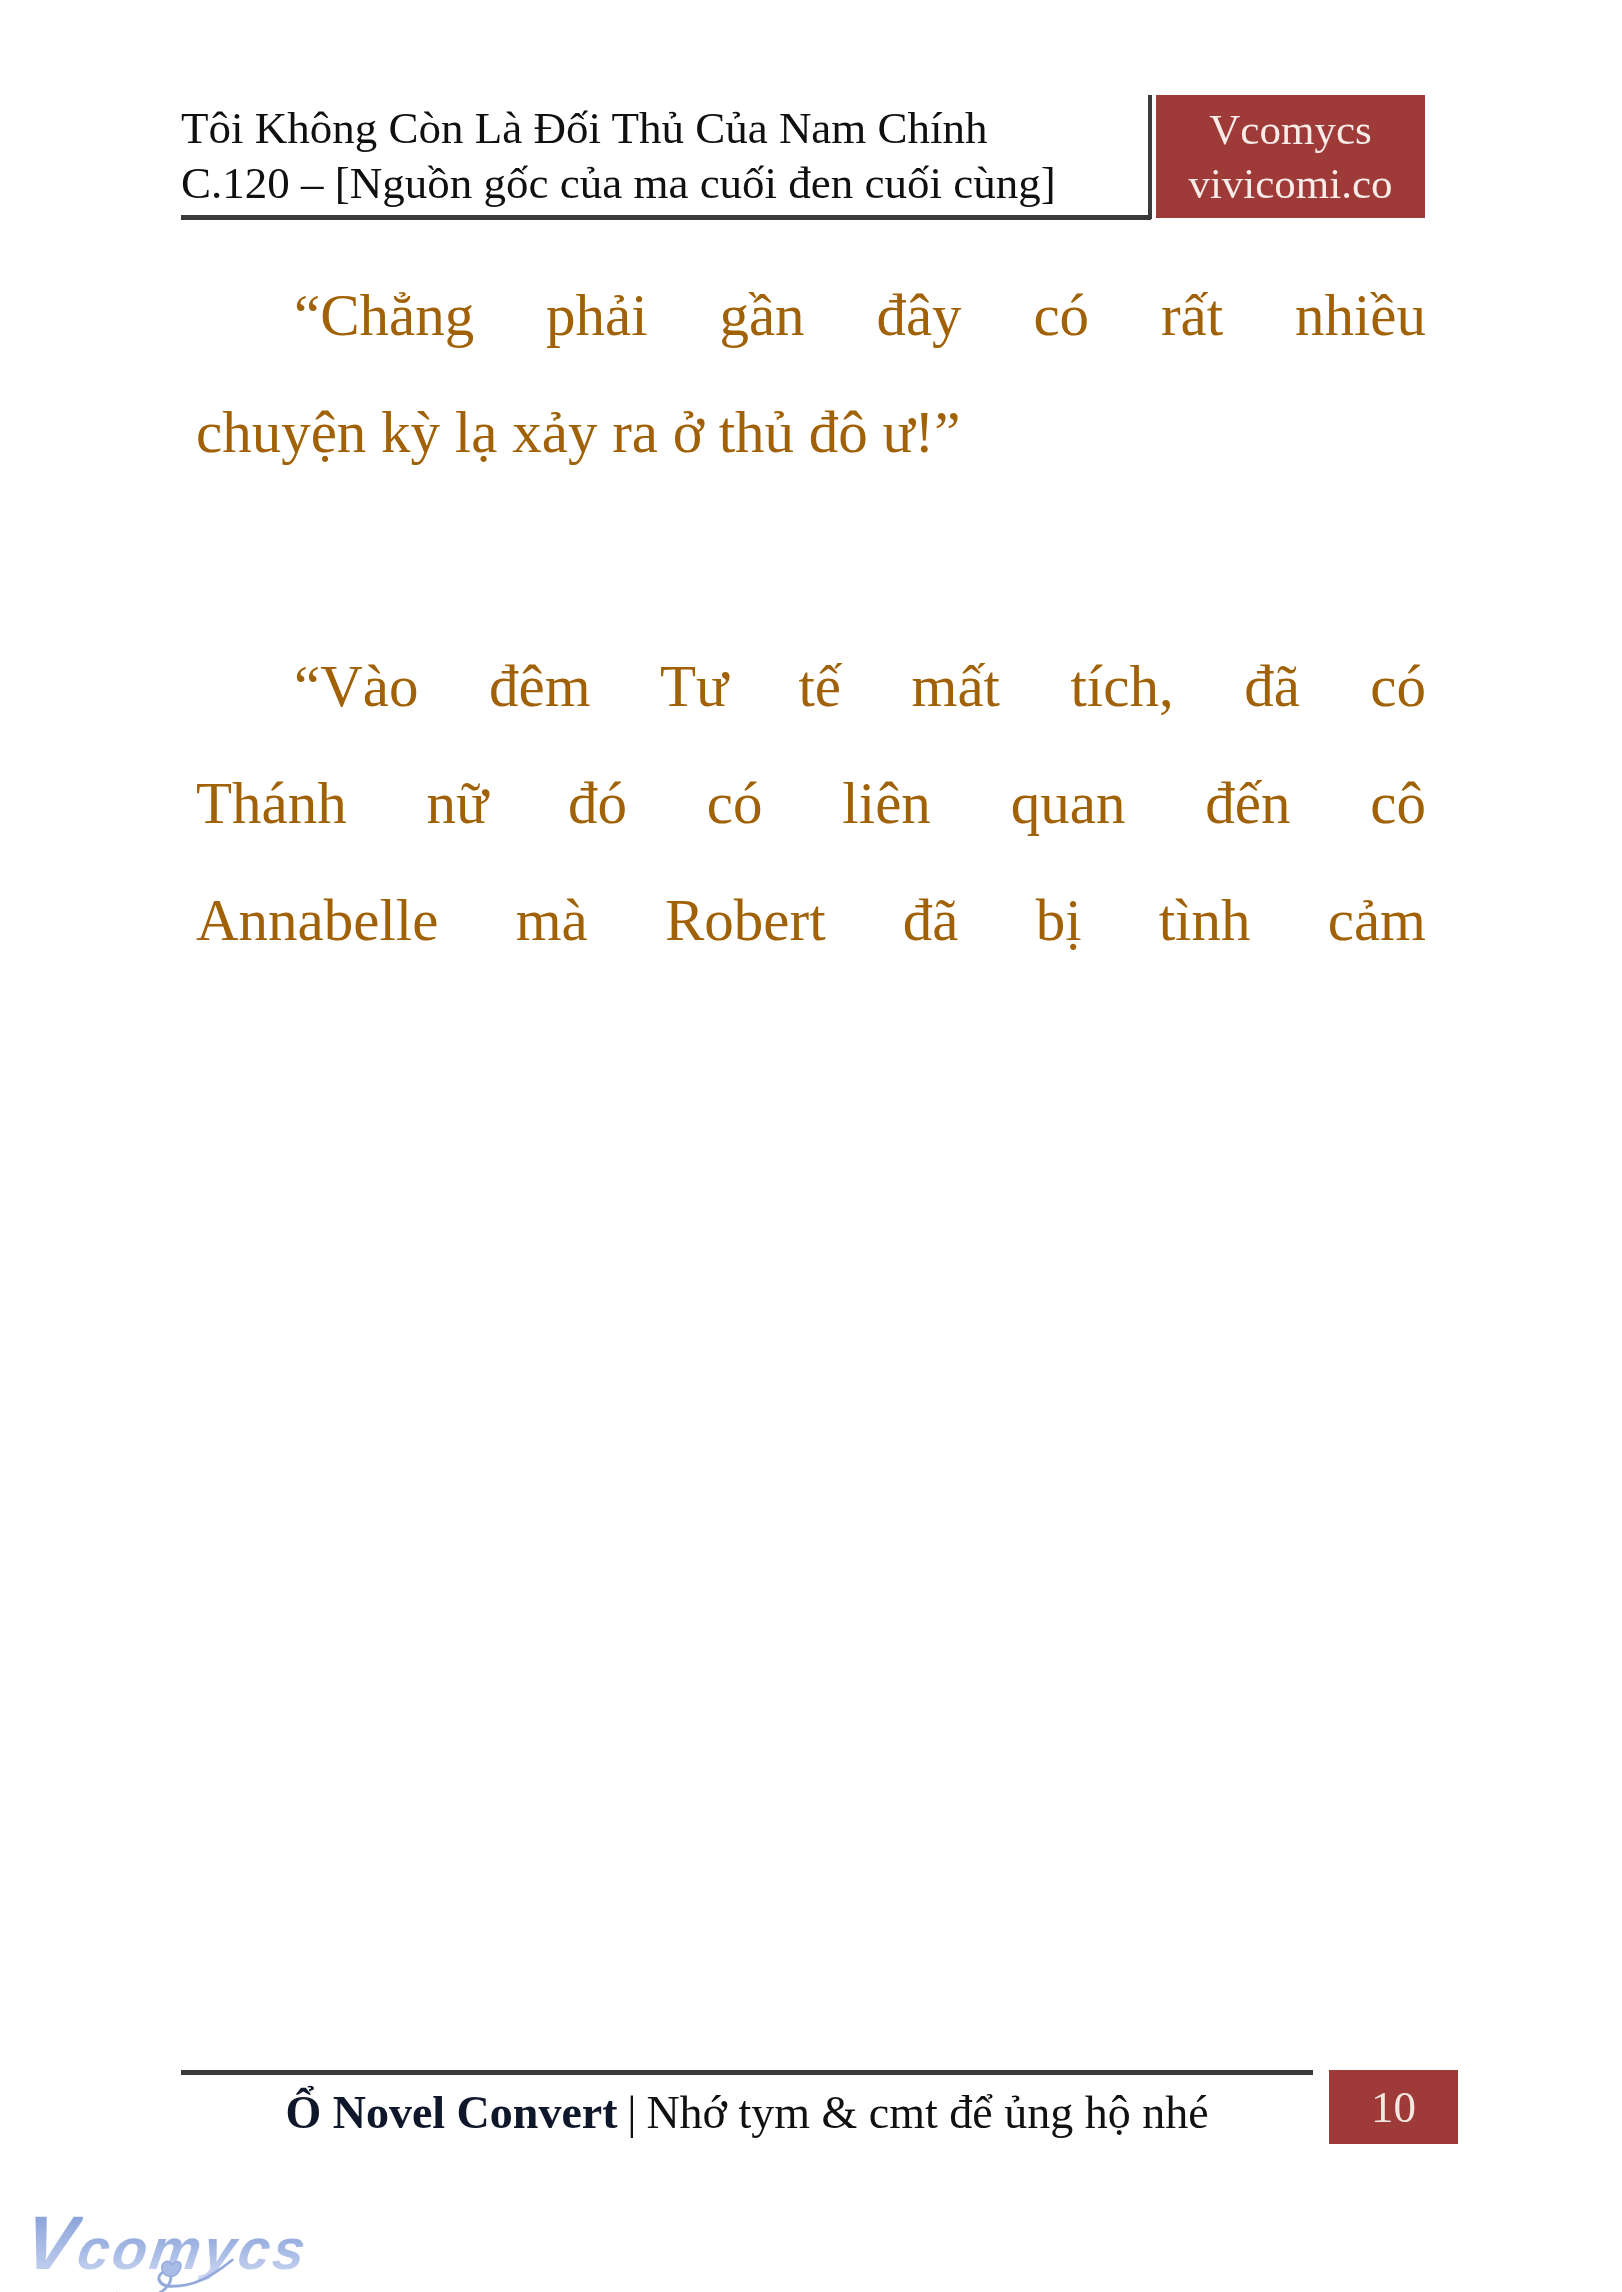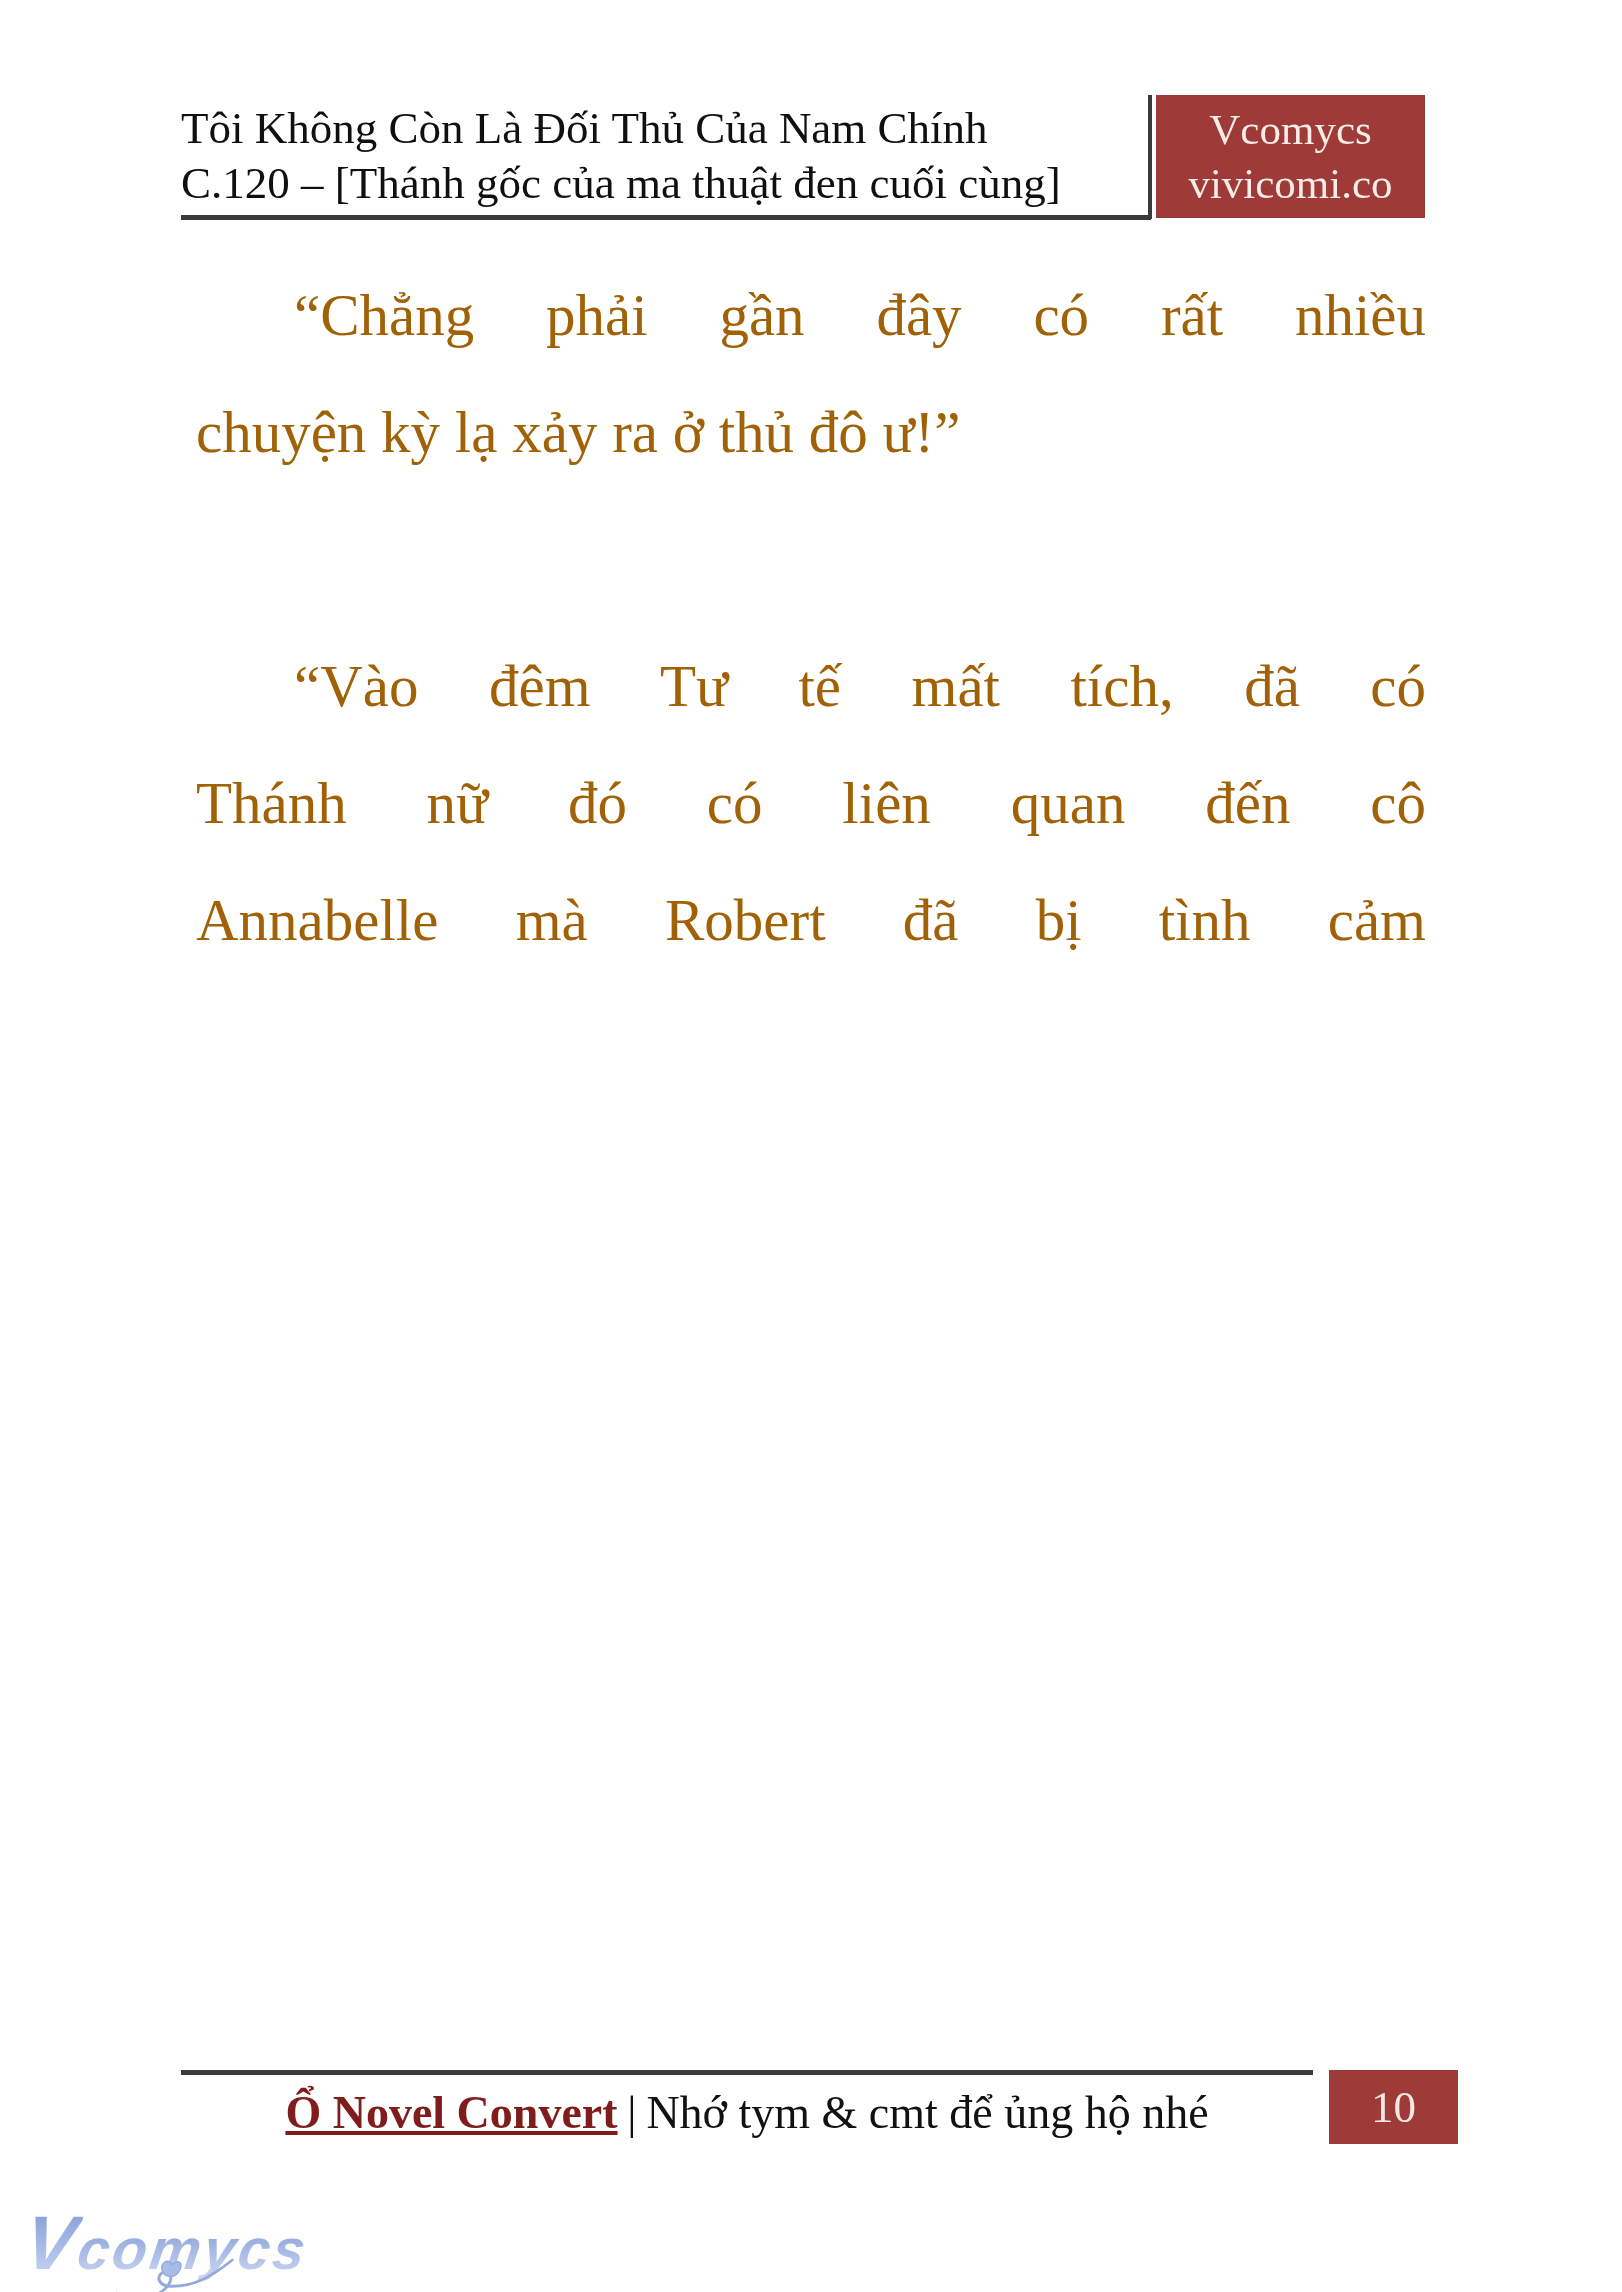--- a/index.html
+++ b/index.html
@@ -63,21 +63,21 @@
     background: #3a3a3a;
   }
   .footer-text {
     position: absolute;
     left: 181px; top: 2084px; width: 1132px;
     text-align: center;
     font-size: 46px; line-height: 57px;
     color: #111111;
     white-space: nowrap;
   }
-  .footer-brand { color: #7f1d1d; font-weight: bold; text-decoration: underline; }
+  .footer-brand { color: #0f172a; font-weight: bold; }
   .footer-sep { padding: 0 9.8px; color: #111111; }
   .page-box {
     position: absolute;
     left: 1313px; top: 2070px; width: 129px; height: 74px;
     background: #9e3b39;
     color: #f3e7e1;
     display: flex; align-items: center; justify-content: center;
     font-size: 45px;
     margin-left: 16px;
   }
@@ -101,21 +101,21 @@
   .wm-rest{ font-size: 57px; line-height: 76px; }
   .wm-flower { position: absolute; left: 90px; top: 51px; }
 </style>
 </head>
 <body>
 
 <div class="page">
 
   <div class="header-title">
     <div class="t1">Tôi Không Còn Là Đối Thủ Của Nam Chính</div>
-    <div class="t2">C.120 – [Thánh gốc của ma thuật đen cuối cùng]</div>
+    <div class="t2">C.120 – [Nguồn gốc của ma cuối đen cuối cùng]</div>
   </div>
   <div class="header-rule"></div>
   <div class="header-vline"></div>
   <div class="badge">
     <div class="b1">Vcomycs</div>
     <div class="b2">vivicomi.co</div>
   </div>
 
   <div class="content">
     <div class="para">

